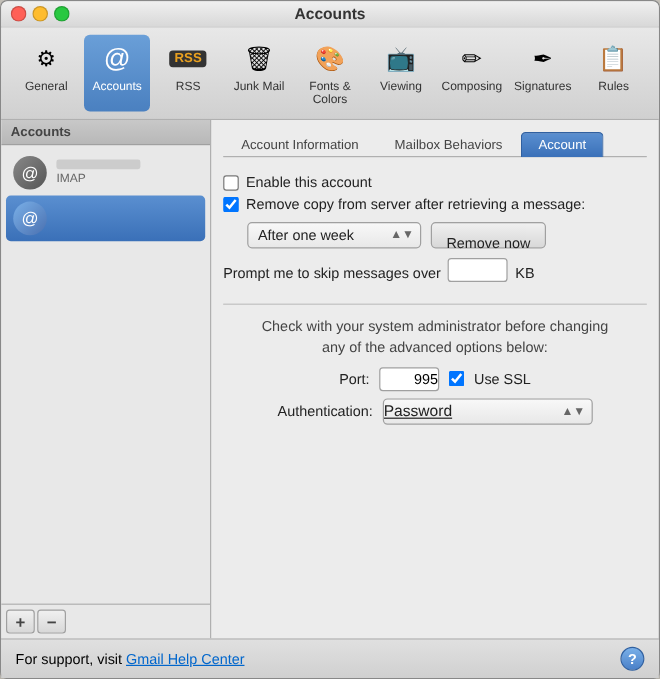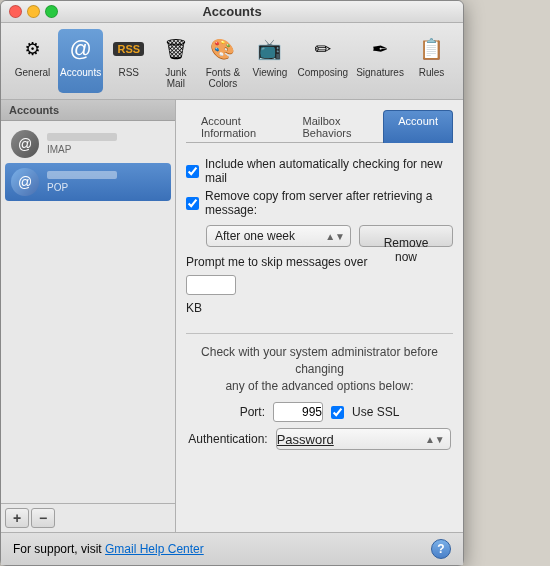--- a/index.html
+++ b/index.html
@@ -5,21 +5,21 @@
     * { box-sizing: border-box; margin: 0; padding: 0; }
     body {
       font-family: -apple-system, 'Lucida Grande', sans-serif;
       font-size: 12px;
       background: #d4d0c8;
       width: 550px;
       height: 566px;
       overflow: hidden;
     }
     .window {
-      width: 464px;
+      width: 550px;
       height: 566px;
       background: #ececec;
       border: 1px solid #888;
       border-radius: 6px;
       display: flex;
       flex-direction: column;
       box-shadow: 0 4px 20px rgba(0,0,0,0.4);
     }
     .titlebar {
       height: 22px;
@@ -250,24 +250,23 @@
       padding: 10px 12px;
       background: linear-gradient(to bottom, #f0f0f0, #d8d8d8);
       border: 1px solid #a0a0a0;
       border-radius: 4px;
       font-size: 12px;
       cursor: pointer;
       color: #222;
     }
     .skip-msg-row {
       display: flex;
-      align-items: flex-start;
+      align-items: flex-end;
       gap: 6px;
       margin-top: 8px;
-      flex-direction: column;
     }
     .skip-msg-label { font-size: 12px; color: #222; }
     .skip-msg-input {
       width: 50px;
       height: 20px;
       border: 1px solid #a0a0a0;
       border-radius: 3px;
       text-align: center;
       font-size: 12px;
     }
@@ -411,24 +410,20 @@
         <div class="sidebar-account">
           <div class="account-icon">@</div>
           <div class="account-info">
             <div class="account-name"></div>
             <div class="account-type">IMAP</div>
           </div>
         </div>
 
         <div class="sidebar-account selected">
           <div class="account-icon" style="background:linear-gradient(135deg,#7ab0e8,#4a70b0);">@</div>
-          <div class="account-info">
-            <div class="account-name"></div>
-            <div class="account-type">POP</div>
-          </div>
         </div>
       </div>
       <div class="sidebar-footer">
         <div class="sidebar-btn">+</div>
         <div class="sidebar-btn">−</div>
       </div>
     </div>
 
     <div class="main-panel">
 
@@ -439,25 +434,25 @@
         <div class="tab">
           <span>Mailbox Behaviors</span>
         </div>
         <div class="tab active">
           <span>Account</span>
         </div>
       </div>
 
       <div class="form-section">
 
-
         <div class="checkbox-row">
-          <input type="checkbox" checked="" style="">
-          <span class="checkbox-label">Include when automatically checking for new mail</span>
-        </div>
+          <input type="checkbox" style="">
+          <span class="checkbox-label">Enable this account</span>
+        </div>
+
 
         <div class="checkbox-row">
           <input type="checkbox" checked="" style="">
           <span class="checkbox-label">Remove copy from server after retrieving a message:</span>
         </div>
 
         <div class="row-with-controls">
           <div class="select-wrapper">
             <select class="select-dropdown">
               <option>After one week</option>

